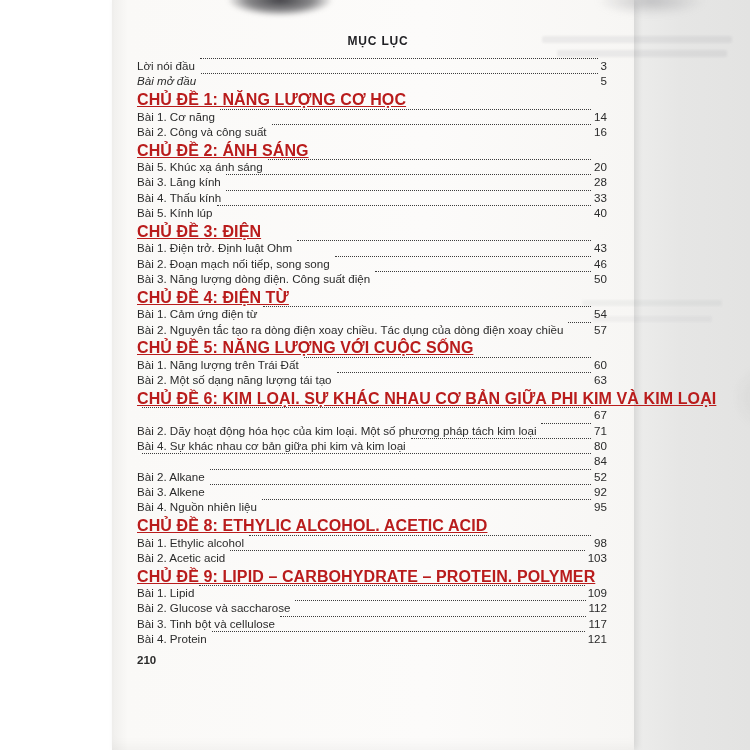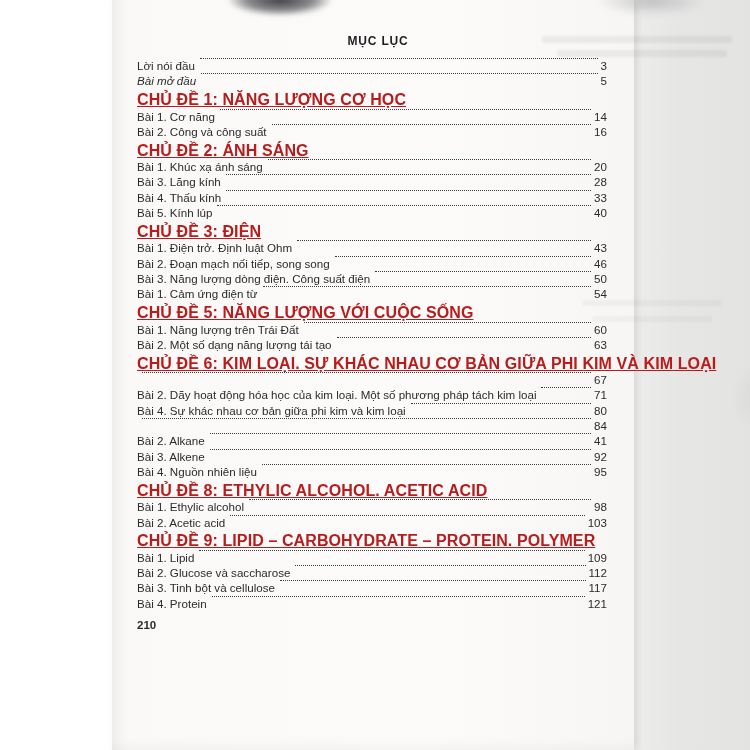--- a/index.html
+++ b/index.html
@@ -105,21 +105,21 @@
         <span class="leader"></span>
         <span class="num">14</span>
       </div>
       <div class="toc-row">
         <span class="label">Bài 2. Công và công suất</span>
         <span class="leader"></span>
         <span class="num">16</span>
       </div>
       <div class="toc-heading">CHỦ ĐỀ 2: ÁNH SÁNG</div>
       <div class="toc-row">
-        <span class="label">Bài 1. Khúc xạ ánh sáng</span>
+        <span class="label">Bài 5. Khúc xạ ánh sáng</span>
         <span class="leader"></span>
         <span class="num">20</span>
       </div>
       <div class="toc-row">
         <span class="label">Bài 3. Lăng kính</span>
         <span class="leader"></span>
         <span class="num">28</span>
       </div>
       <div class="toc-row">
         <span class="label">Bài 4. Thấu kính</span>
@@ -140,25 +140,31 @@
       <div class="toc-row">
         <span class="label">Bài 2. Đoạn mạch nối tiếp, song song</span>
         <span class="leader"></span>
         <span class="num">46</span>
       </div>
       <div class="toc-row">
         <span class="label">Bài 3. Năng lượng dòng điện. Công suất điện</span>
         <span class="leader"></span>
         <span class="num">50</span>
       </div>
+      <div class="toc-heading">CHỦ ĐỀ 4: ĐIỆN TỪ</div>
       <div class="toc-row">
         <span class="label">Bài 1. Cảm ứng điện từ</span>
         <span class="leader"></span>
         <span class="num">54</span>
       </div>
+      <div class="toc-row">
+        <span class="label">Bài 2. Nguyên tắc tạo ra dòng điện xoay chiều. Tác dụng của dòng điện xoay chiều</span>
+        <span class="leader"></span>
+        <span class="num">57</span>
+      </div>
       <div class="toc-heading">CHỦ ĐỀ 5: NĂNG LƯỢNG VỚI CUỘC SỐNG</div>
       <div class="toc-row">
         <span class="label">Bài 1. Năng lượng trên Trái Đất</span>
         <span class="leader"></span>
         <span class="num">60</span>
       </div>
       <div class="toc-row">
         <span class="label">Bài 2. Một số dạng năng lượng tái tạo</span>
         <span class="leader"></span>
         <span class="num">63</span>
@@ -178,21 +184,21 @@
         <span class="leader"></span>
         <span class="num">80</span>
       </div>
       <div class="toc-row">
         <span class="leader"></span>
         <span class="num">84</span>
       </div>
       <div class="toc-row">
         <span class="label">Bài 2. Alkane</span>
         <span class="leader"></span>
-        <span class="num">41</span>
+        <span class="num">52</span>
       </div>
       <div class="toc-row">
         <span class="label">Bài 3. Alkene</span>
         <span class="leader"></span>
         <span class="num">92</span>
       </div>
       <div class="toc-row">
         <span class="label">Bài 4. Nguồn nhiên liệu</span>
         <span class="leader"></span>
         <span class="num">95</span>

